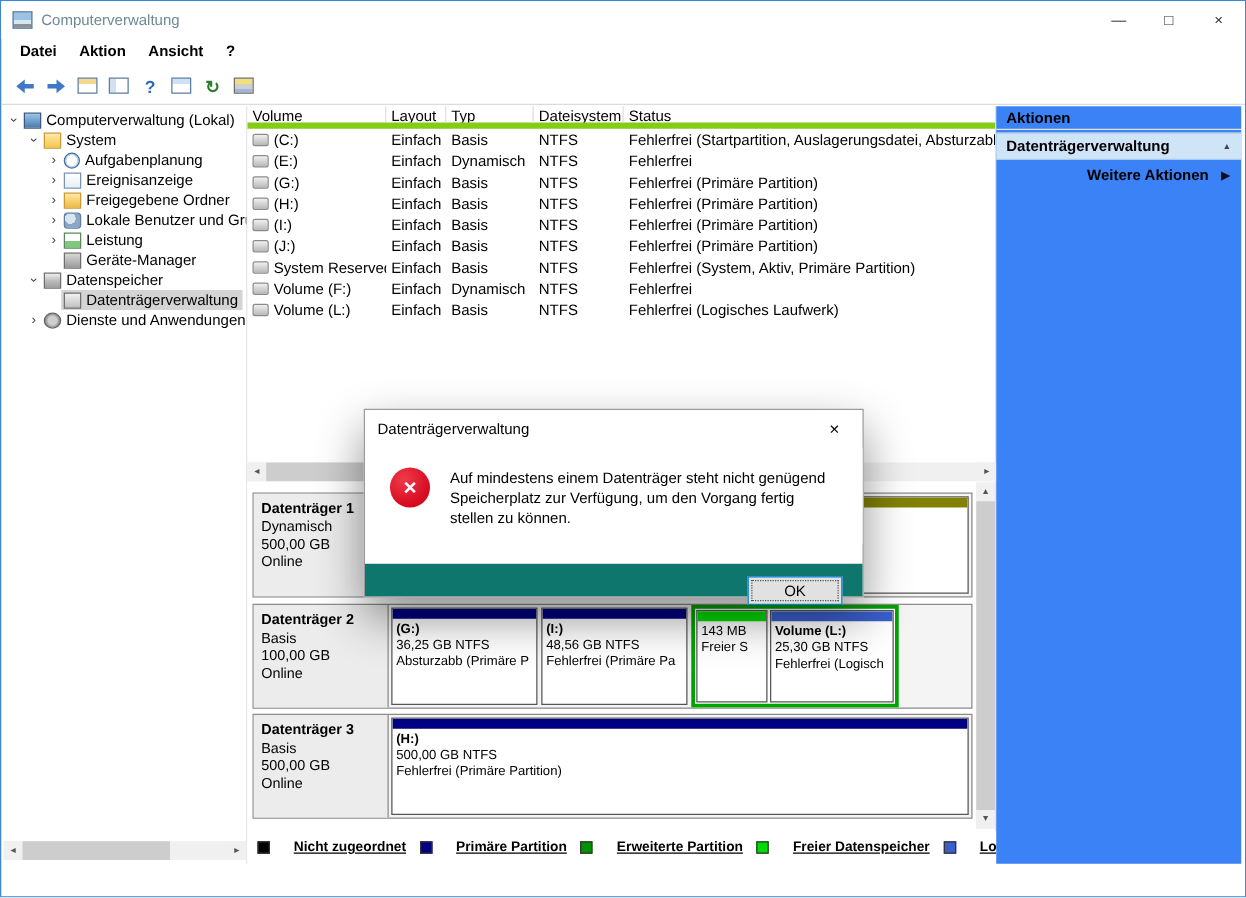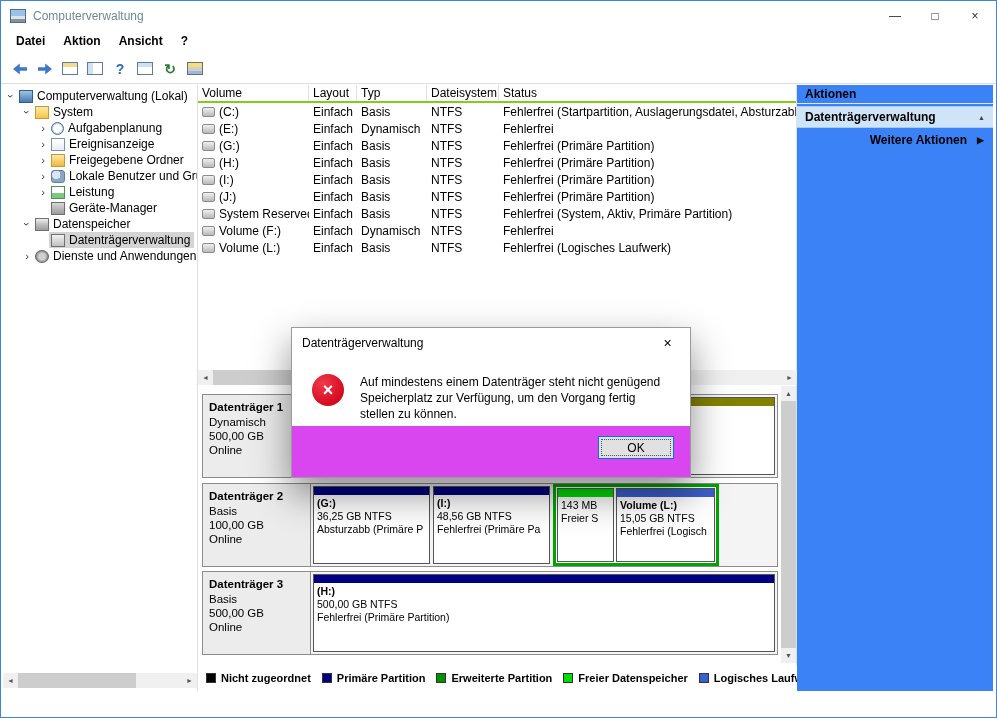--- a/index.html
+++ b/index.html
@@ -64,21 +64,21 @@
   .ti-shared   { background:linear-gradient(#ffe9a8,#f0b840); border:1px solid #c79a33; }
   .ti-users    { background:radial-gradient(circle at 35% 35%,#d9e6f2 40%,#8aa8c4 41%); border:1px solid #5d7fa3; border-radius:3px; }
   .ti-perf     { background:linear-gradient(180deg,#fff 55%,#7fc97f 56%); border:1px solid #5a8a5a; }
   .ti-device   { background:linear-gradient(#d8d8d8,#9a9a9a); border:1px solid #6e6e6e; }
   .ti-storage  { background:linear-gradient(#eee,#bdbdbd 50%,#9e9e9e); border:1px solid #707070; }
   .ti-disk     { background:linear-gradient(#f2f2f2,#c0c0c0); border:1px solid #707070; }
   .ti-services { background:radial-gradient(circle,#cfcfcf 40%,#8f8f8f 70%); border:1px solid #666; border-radius:50%; }
   .tlabel { font-size:12px; }
 
   
-  .vt-header { display:flex; height:18px; border-bottom:2px solid #84cc16; }
+  .vt-header { display:flex; height:18px; border-bottom:5px solid #84cc16; }
   .vt-h { font-size:12px; padding:1px 4px; border-right:1px solid #e0e0e0;
     white-space:nowrap; overflow:hidden; }
   .c-vol{width:111px;flex:none;} .c-layout{width:48px;flex:none;} .c-typ{width:70px;flex:none;}
   .c-fs{width:72px;flex:none;} .c-status{flex:1;border-right:none;}
   .vt-row { display:flex; height:17px; align-items:center; }
   .vt-cell { padding:0 4px; font-size:12px; white-space:nowrap; overflow:hidden;
     display:flex; align-items:center; gap:4px; }
   .vol-icon { width:13px; height:10px; background:linear-gradient(#f0f0f0,#b9b9b9);
     border:1px solid #8a8a8a; border-radius:2px; flex:none; }
 
@@ -106,21 +106,21 @@
   .part { position:absolute; top:2px; bottom:2px; background:#fff; border:1px solid #555; overflow:hidden; }
   .part-strip { height:8px; }
   .part-text { padding:2px 3px; font-size:10.5px; line-height:13px; white-space:nowrap; overflow:hidden; }
   .pt-title { font-weight:bold; }
   .ext { position:absolute; top:0; bottom:0; border:3px solid #00a400; background:#fff; }
   .ext .part { top:1px; bottom:1px; }
 
   
   .legend { position:absolute; left:0; top:580px; width:599px; height:26px; display:flex;
     align-items:center; gap:11px; padding-left:8px; background:#fff; }
-  .leg-item { display:flex; align-items:center; gap:5px; }
+  .leg-item { display:flex; align-items:center; gap:19px;text-decoration:underline; }
   .leg-sq { width:10px; height:10px; border:1px solid #333; flex:none; }
   .leg-label { font-weight:bold; font-size:11px; white-space:nowrap; }
 
   
   .act-header { height:19px; border-bottom:1px solid #e6e6e6; display:flex; align-items:center;
     padding-left:8px; font-weight:bold; font-size:12px; }
   .act-section { height:22px; margin-top:2px; background:#cfe4f7; border-top:1px solid #a8cbe8;
     border-bottom:1px solid #a8cbe8; display:flex; align-items:center; padding:0 8px;
     font-weight:bold; font-size:12px; }
   .act-spacer { flex:1; }
@@ -135,21 +135,21 @@
   .dlg-title { height:30px; display:flex; align-items:center; }
   .dlg-title-text { padding-left:10px; font-size:12px; }
   .dlg-close { margin-left:auto; width:45px; height:30px; display:flex; align-items:center;
     justify-content:center; font-size:14px; color:#000; }
   .dlg-body { position:absolute; top:30px; left:0; right:0; bottom:42px; background:#fff; }
   .dlg-erricon { position:absolute; left:20px; top:16px; width:32px; height:32px; border-radius:50%;
     background:radial-gradient(circle at 35% 30%, #ef3b4c 0%, #d60a1f 70%);
     display:flex; align-items:center; justify-content:center; color:#fff;
     font-size:18px; font-weight:bold; }
   .dlg-msg { position:absolute; left:68px; top:16px; width:308px; font-size:12px; line-height:16px; }
-  .dlg-footer { position:absolute; left:0; right:0; bottom:0; height:51px; background:#d946ef; }
+  .dlg-footer { position:absolute; left:0; right:0; bottom:0; height:26px; background:#0f766e; }
   .dlg-ok { position:absolute; right:16px; top:10px; width:76px; height:23px; background:#e1e1e1;
     border:1px solid #0078d7; outline:1px dotted #555; outline-offset:-4px; font-size:12px;
     font-family:"Liberation Sans", sans-serif; display:flex; align-items:center; justify-content:center; }
 </style>
 </head>
 <body>
 
 <div class="window">
 
   <div class="titlebar">
@@ -437,21 +437,21 @@
               <div class="part-strip" style="background: rgb(0, 220, 0);"></div>
               <div class="part-text">
                 <div>143 MB</div>
                 <div>Freier S</div>
               </div>
             </div>
             <div class="part" style="left:60px;right:1px">
               <div class="part-strip" style="background: rgb(58, 95, 205);"></div>
               <div class="part-text">
                 <div class="pt-title">Volume (L:)</div>
-                <div>15,05 GB NTFS</div>
+                <div>25,30 GB NTFS</div>
                 <div>Fehlerfrei (Logisch</div>
               </div>
             </div>
           </div>
         </div>
       </div>
 
       <div class="disk-row" style="top:185px">
         <div class="disk-label">
           <div class="dl-name">Datenträger 3</div>

